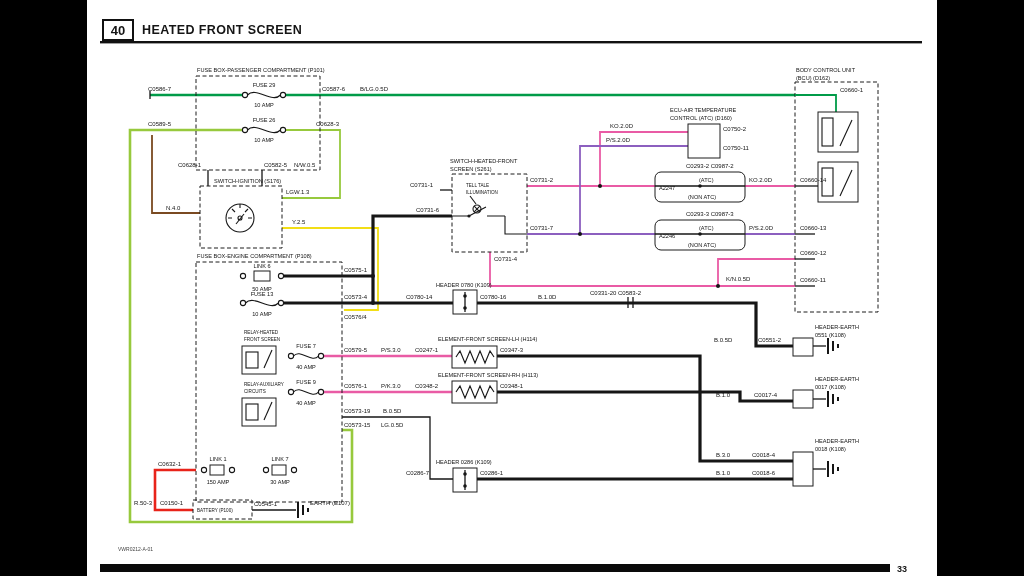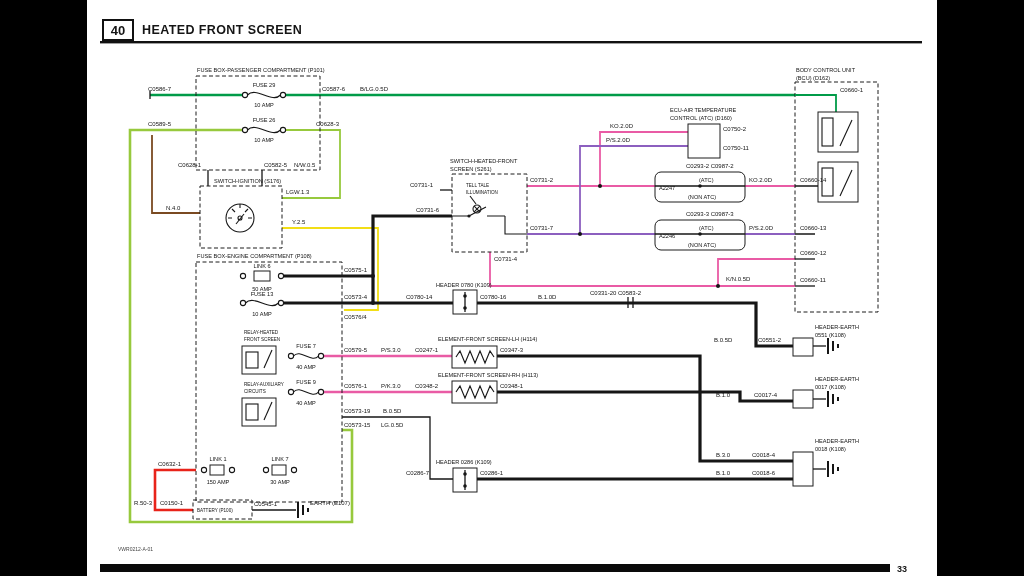--- a/index.html
+++ b/index.html
@@ -1,16 +1,16 @@
 <!DOCTYPE html>
 <html><head>
 <meta charset="utf-8">
 <style>
   html,body{margin:0;padding:0;background:#000;}
-  .stage{position:relative;width:1024px;height:576px;overflow:hidden;background:#000;border-radius:30px;}
+  .stage{position:relative;width:1024px;height:576px;overflow:hidden;background:#000;}
   svg{display:block}
   text{font-family:"Liberation Sans",sans-serif;fill:#151515}
   .t6{font-size:6px}
   .t5{font-size:5.6px}
   .t4{font-size:4.6px}
   .mid{text-anchor:middle}
   .hdr{font-size:12.5px;font-weight:bold;letter-spacing:.4px}
   .pg{font-size:13px;font-weight:bold}
   .ft{font-size:5px;fill:#444}
   .pgno{font-size:9px;font-weight:bold}

